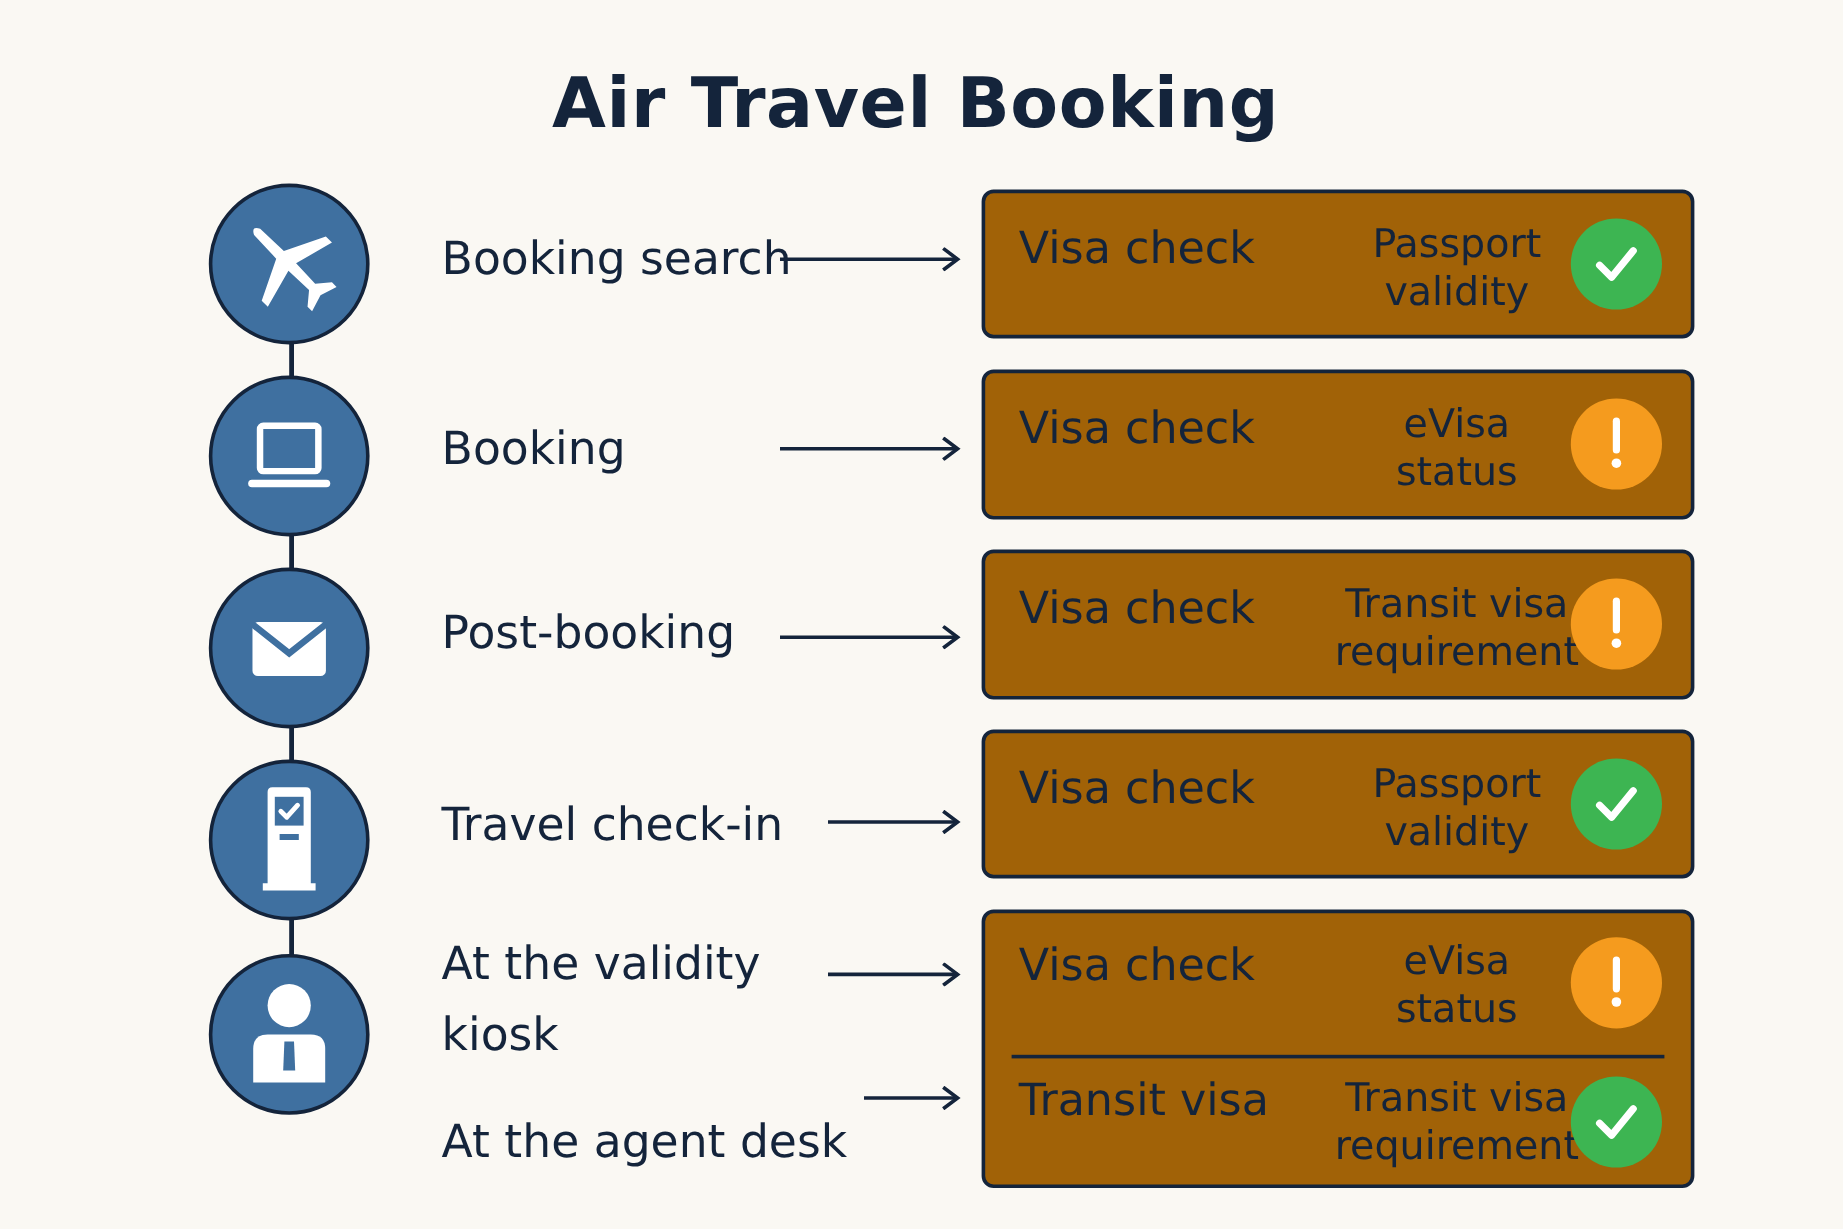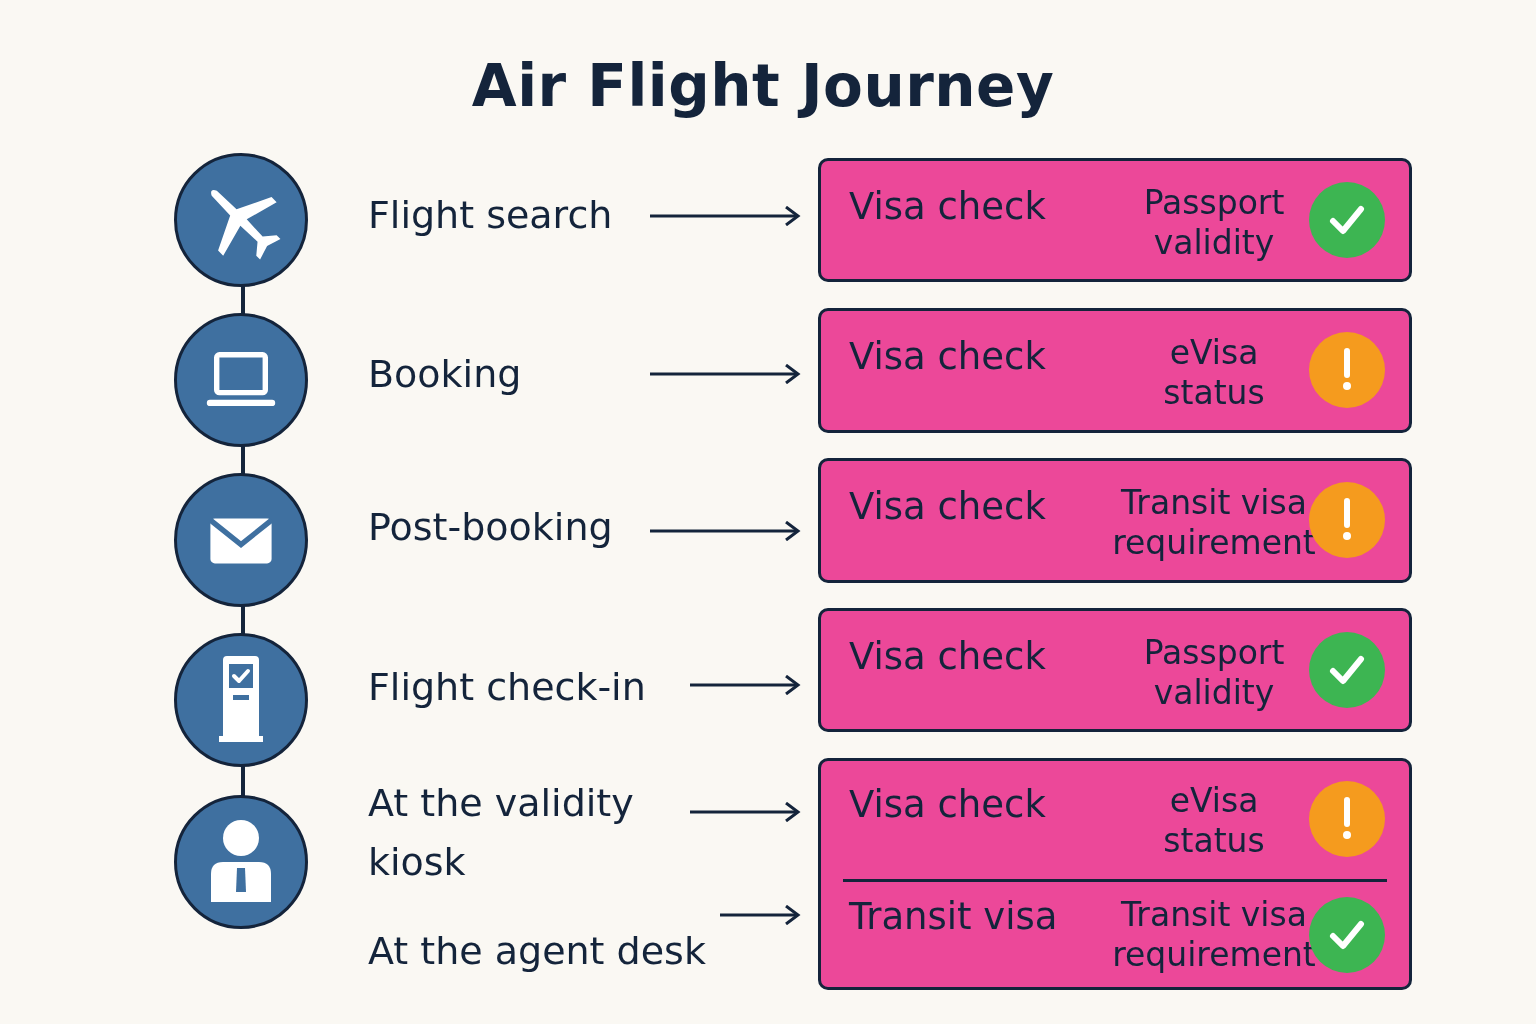--- a/index.html
+++ b/index.html
@@ -38,21 +38,21 @@
     }
     .arrow {
       position: absolute; height: 20px;
     }
     .arrow svg { display: block; }
     .card {
       position: absolute; left: 818px; width: 594px;
       border: 3px solid #14243b;
       border-radius: 10px;
       box-sizing: border-box;
-      background: #ec4899;
+      background: #a16207;
     }
     .check-label {
       position: absolute; left: 28px;
       font-size: 37px; line-height: 44px;
       color: #14243b;
     }
     .req-label {
       position: absolute; left: 288px; width: 210px;
       font-size: 33px; line-height: 40px;
       color: #14243b;
@@ -68,21 +68,21 @@
     .divider {
       position: absolute; left: 22px; right: 22px; height: 3px;
       background: #14243b;
     }
   </style>
 </head>
 <body>
 
 <div>
 
-  <div class="title">Air Flight Journey</div>
+  <div class="title">Air Travel Booking</div>
 
   <div class="spine"></div>
 
   <div class="node" style="top:153px;">
     <svg width="90" height="90" viewBox="0 0 100 100">
       <g transform="rotate(-45 50 50)" fill="#ffffff">
         <path d="M46 8 Q50 0 54 8 L55 38 L92 56 L92 64 L55 54 L54 80 L66 90 L66 96 L50 91 L34 96 L34 90 L46 80 L45 54 L8 64 L8 56 L45 38 Z"></path>
       </g>
     </svg>
   </div>
@@ -111,24 +111,24 @@
   </div>
 
   <div class="node" style="top:795px;">
     <svg width="100" height="100" viewBox="0 0 100 100">
       <circle cx="50" cy="26" r="18" fill="#ffffff"></circle>
       <path d="M20 90 L20 62 Q20 50 32 50 L68 50 Q80 50 80 62 L80 90 Z" fill="#ffffff"></path>
       <path d="M46 56 L54 56 L55 80 L45 80 Z" fill="#3f70a0"></path>
     </svg>
   </div>
 
-  <div class="step-label" style="top:192px;">Flight search</div>
+  <div class="step-label" style="top:192px;">Booking search</div>
   <div class="step-label" style="top:351px;text-align:right;">Booking</div>
   <div class="step-label" style="top:504px;">Post-booking</div>
-  <div class="step-label" style="top:664px;">Flight check-in</div>
+  <div class="step-label" style="top:664px;">Travel check-in</div>
   <div class="step-label" style="top:780px;">At the validity</div>
   <div class="step-label" style="top:827px;margin-top:12px;">kiosk</div>
   <div class="step-label" style="top:892px;margin-top:36px;">At the agent desk</div>
 
   <div class="arrow" style="left:650px; top:206px; width:152px;">
     <svg width="152" height="20" viewBox="0 0 152 20">
       <line x1="0" y1="10" x2="148" y2="10" stroke="#14243b" stroke-width="3"></line>
       <path d="M136 1 L148 10 L136 19" fill="none" stroke="#14243b" stroke-width="3"></path>
     </svg>
   </div>

